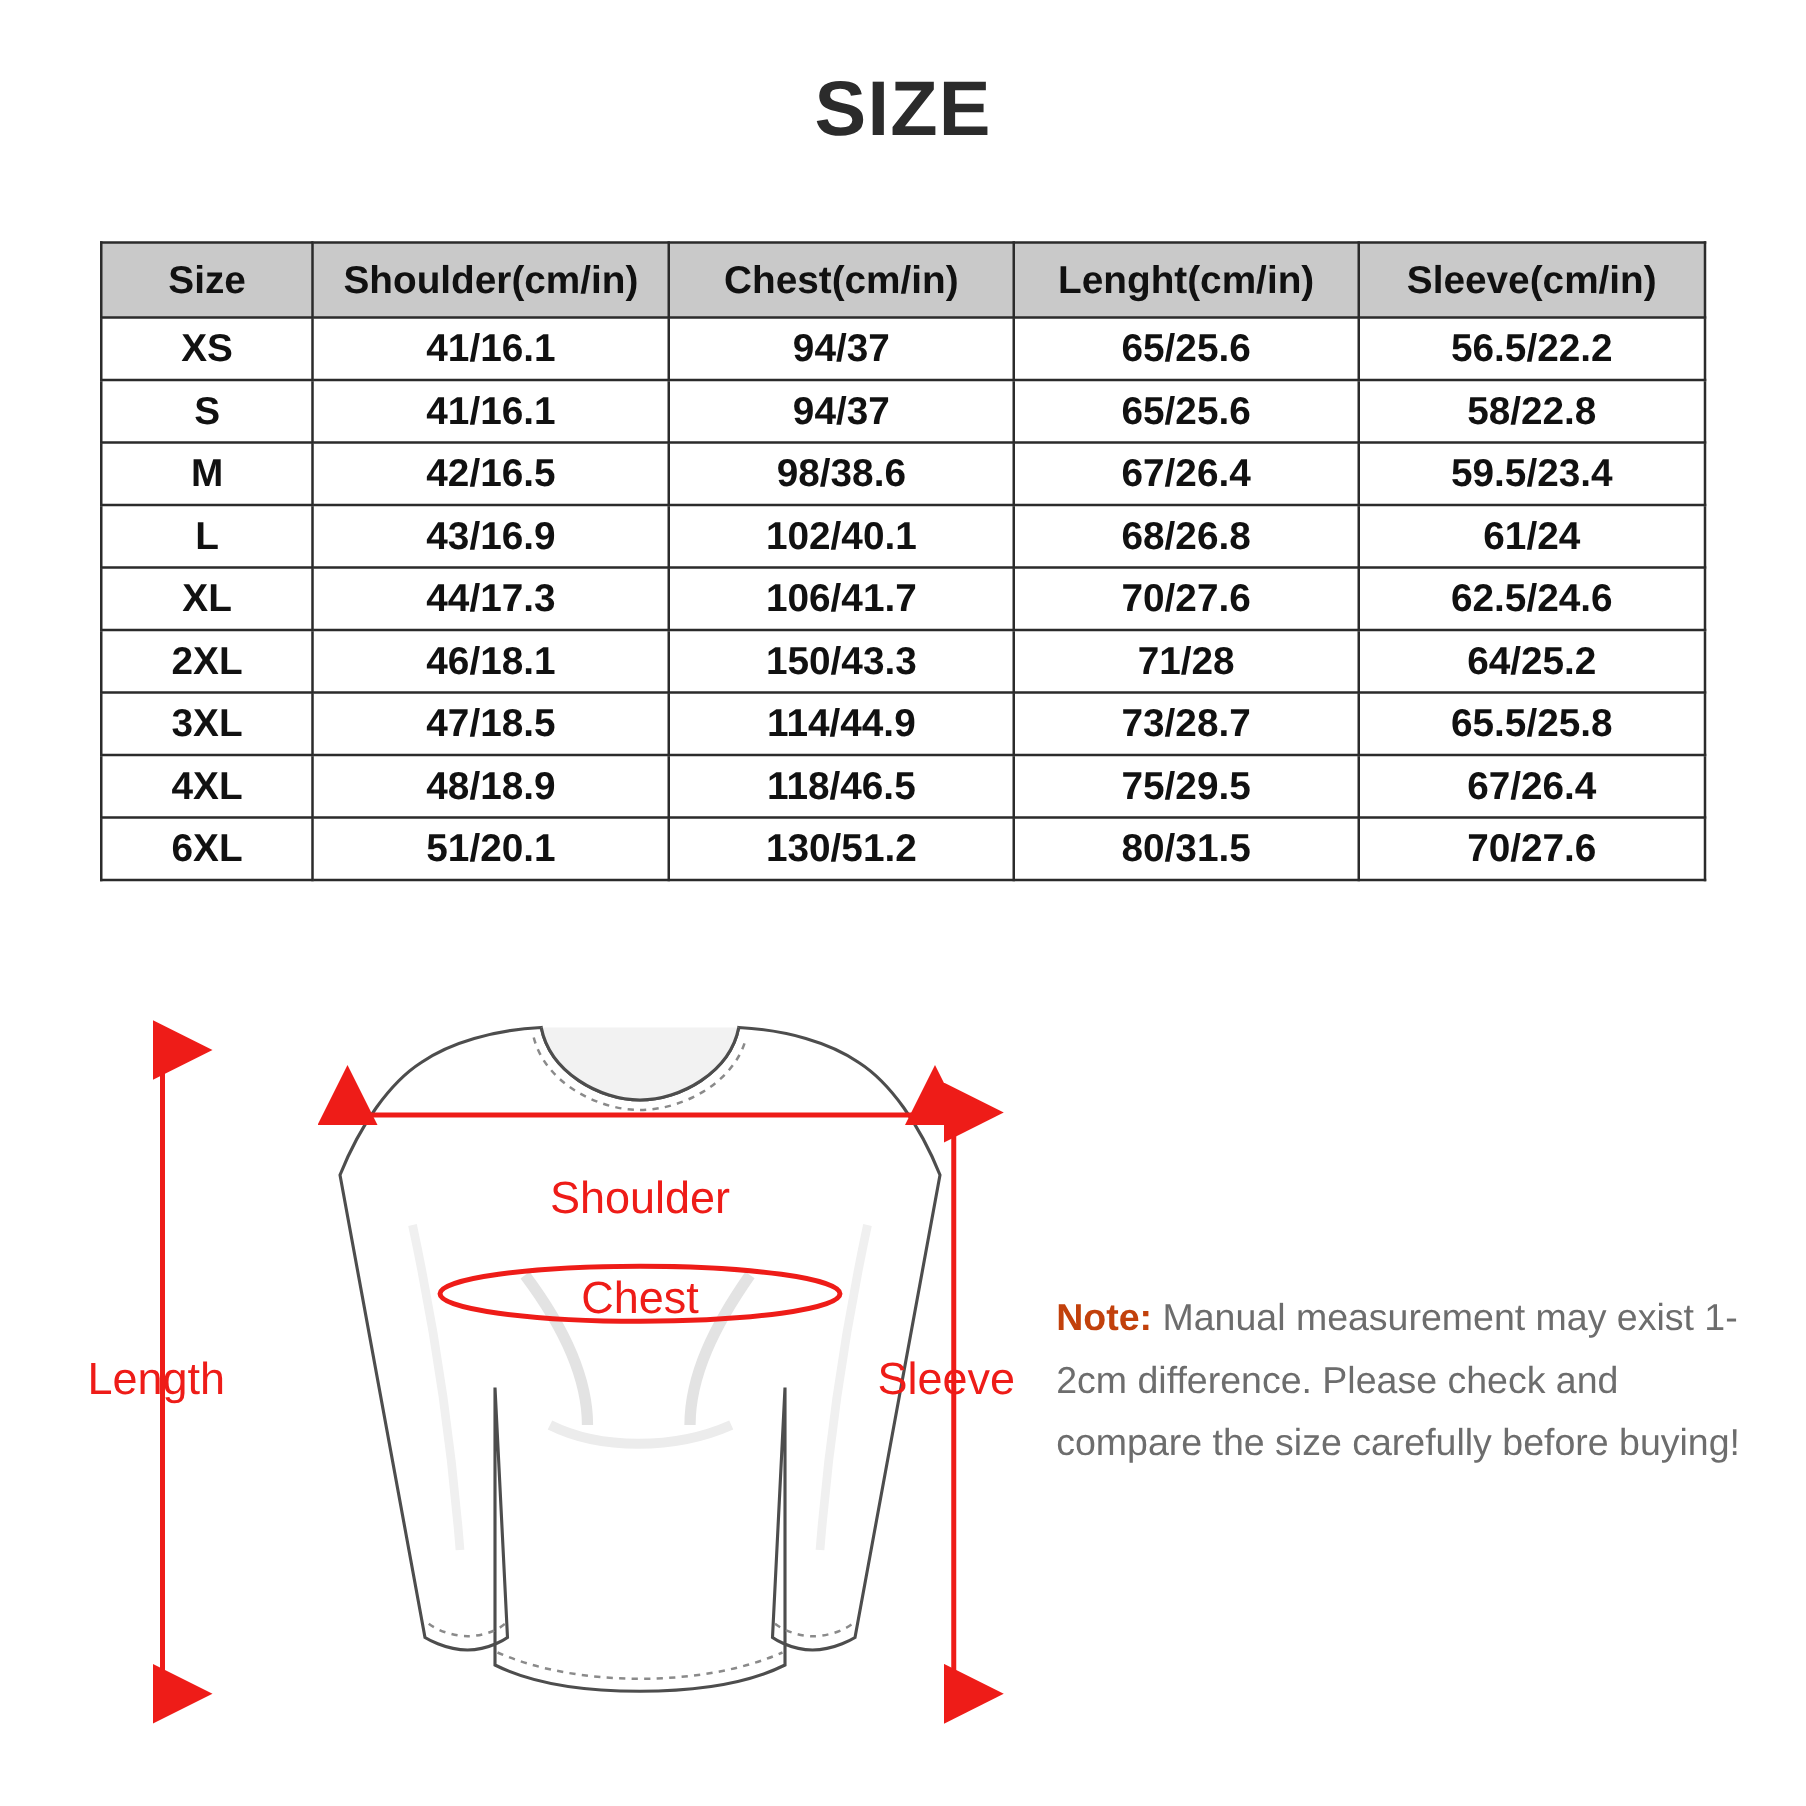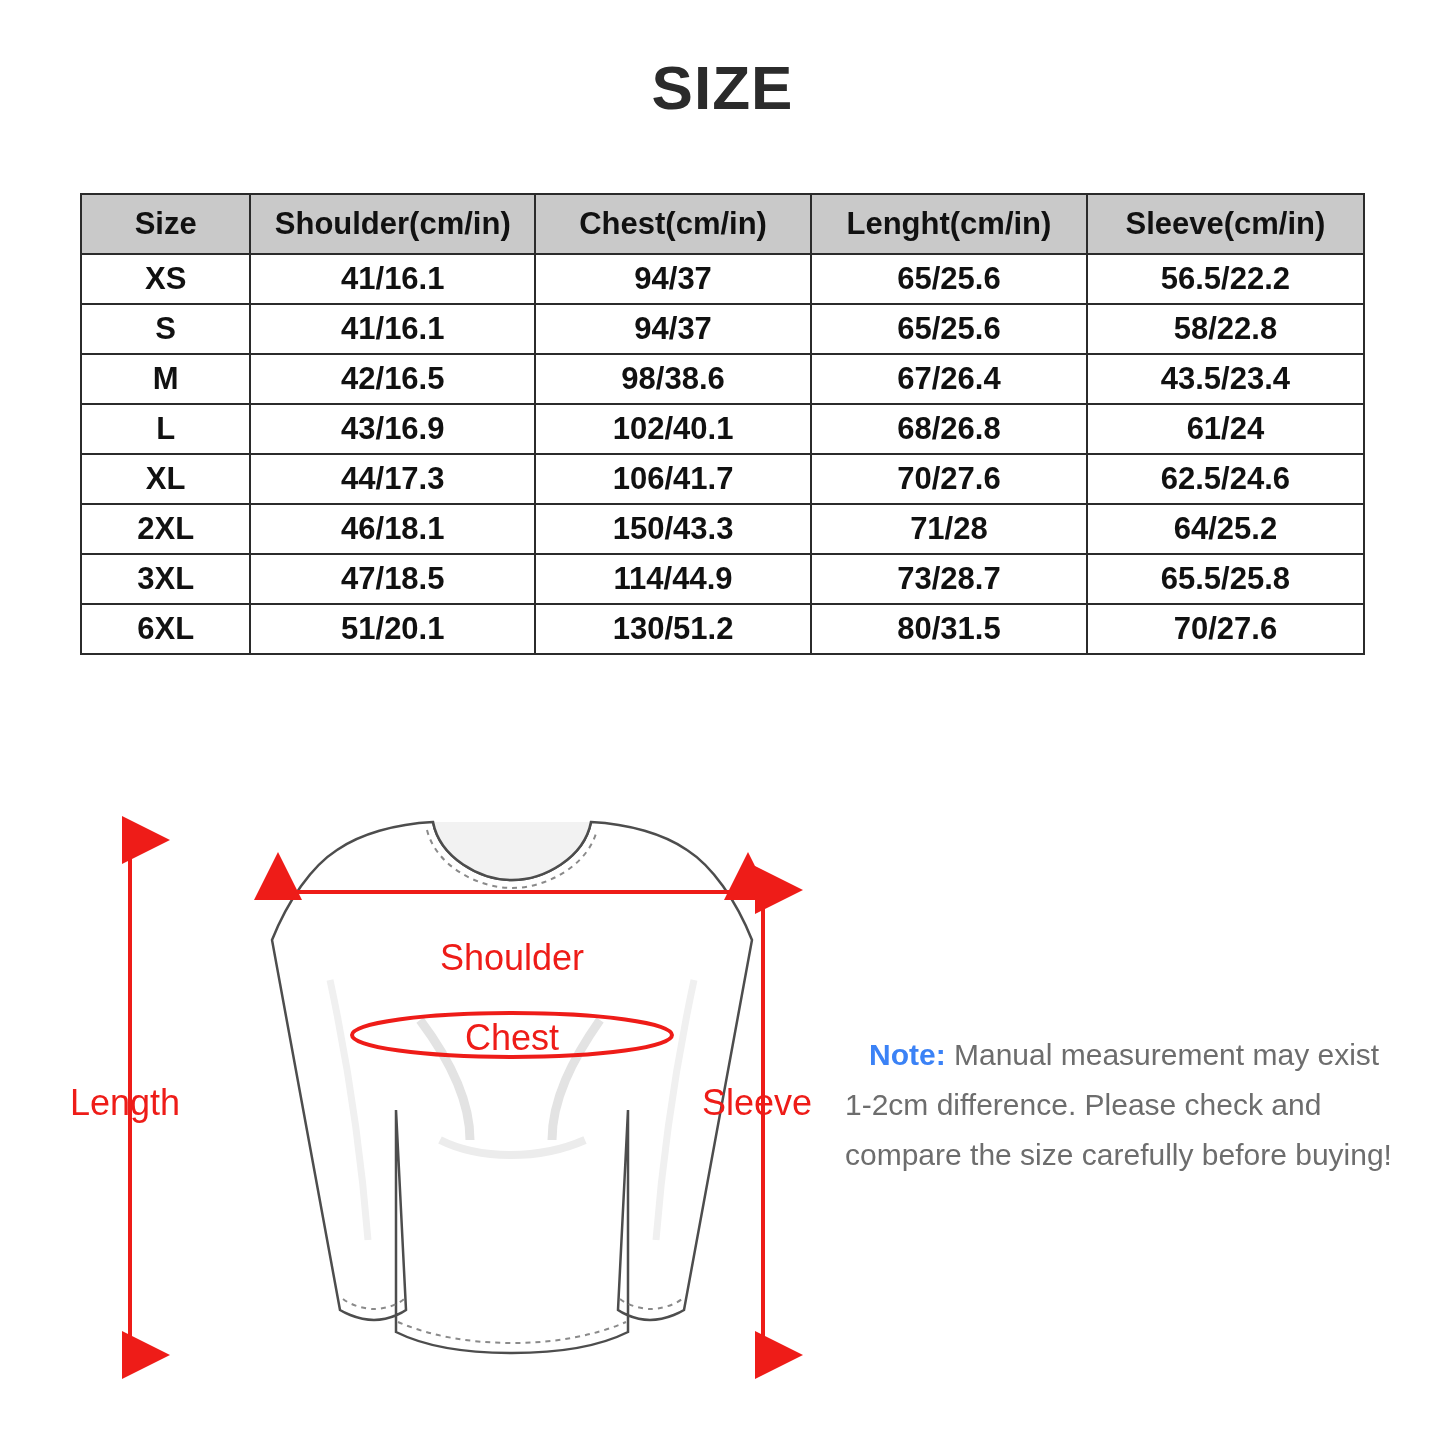--- a/index.html
+++ b/index.html
@@ -76,23 +76,22 @@
   .note {
     position: absolute;
     left: 845px;
     top: 1030px;
     width: 560px;
     font-size: 30px;
     line-height: 50px;
     color: #6d6d6d;
   }
   .note b {
-    color: #3b82f6;
-    font-weight: bold;
-    margin-left: 24px;
+    color: #c2410c;
+    font-weight: bold;
   }
 </style>
 </head>
 <body>
 
 <div class="title">SIZE</div>
 
 <div class="table-wrap">
   <table class="size-table">
     <colgroup>
@@ -124,21 +123,21 @@
         <td>41/16.1</td>
         <td>94/37</td>
         <td>65/25.6</td>
         <td>58/22.8</td>
       </tr>
       <tr>
         <td>M</td>
         <td>42/16.5</td>
         <td>98/38.6</td>
         <td>67/26.4</td>
-        <td>43.5/23.4</td>
+        <td>59.5/23.4</td>
       </tr>
       <tr>
         <td>L</td>
         <td>43/16.9</td>
         <td>102/40.1</td>
         <td>68/26.8</td>
         <td>61/24</td>
       </tr>
       <tr>
         <td>XL</td>
@@ -153,20 +152,27 @@
         <td>150/43.3</td>
         <td>71/28</td>
         <td>64/25.2</td>
       </tr>
       <tr>
         <td>3XL</td>
         <td>47/18.5</td>
         <td>114/44.9</td>
         <td>73/28.7</td>
         <td>65.5/25.8</td>
+      </tr>
+      <tr>
+        <td>4XL</td>
+        <td>48/18.9</td>
+        <td>118/46.5</td>
+        <td>75/29.5</td>
+        <td>67/26.4</td>
       </tr>
       <tr>
         <td>6XL</td>
         <td>51/20.1</td>
         <td>130/51.2</td>
         <td>80/31.5</td>
         <td>70/27.6</td>
       </tr>
     </tbody>
   </table>

